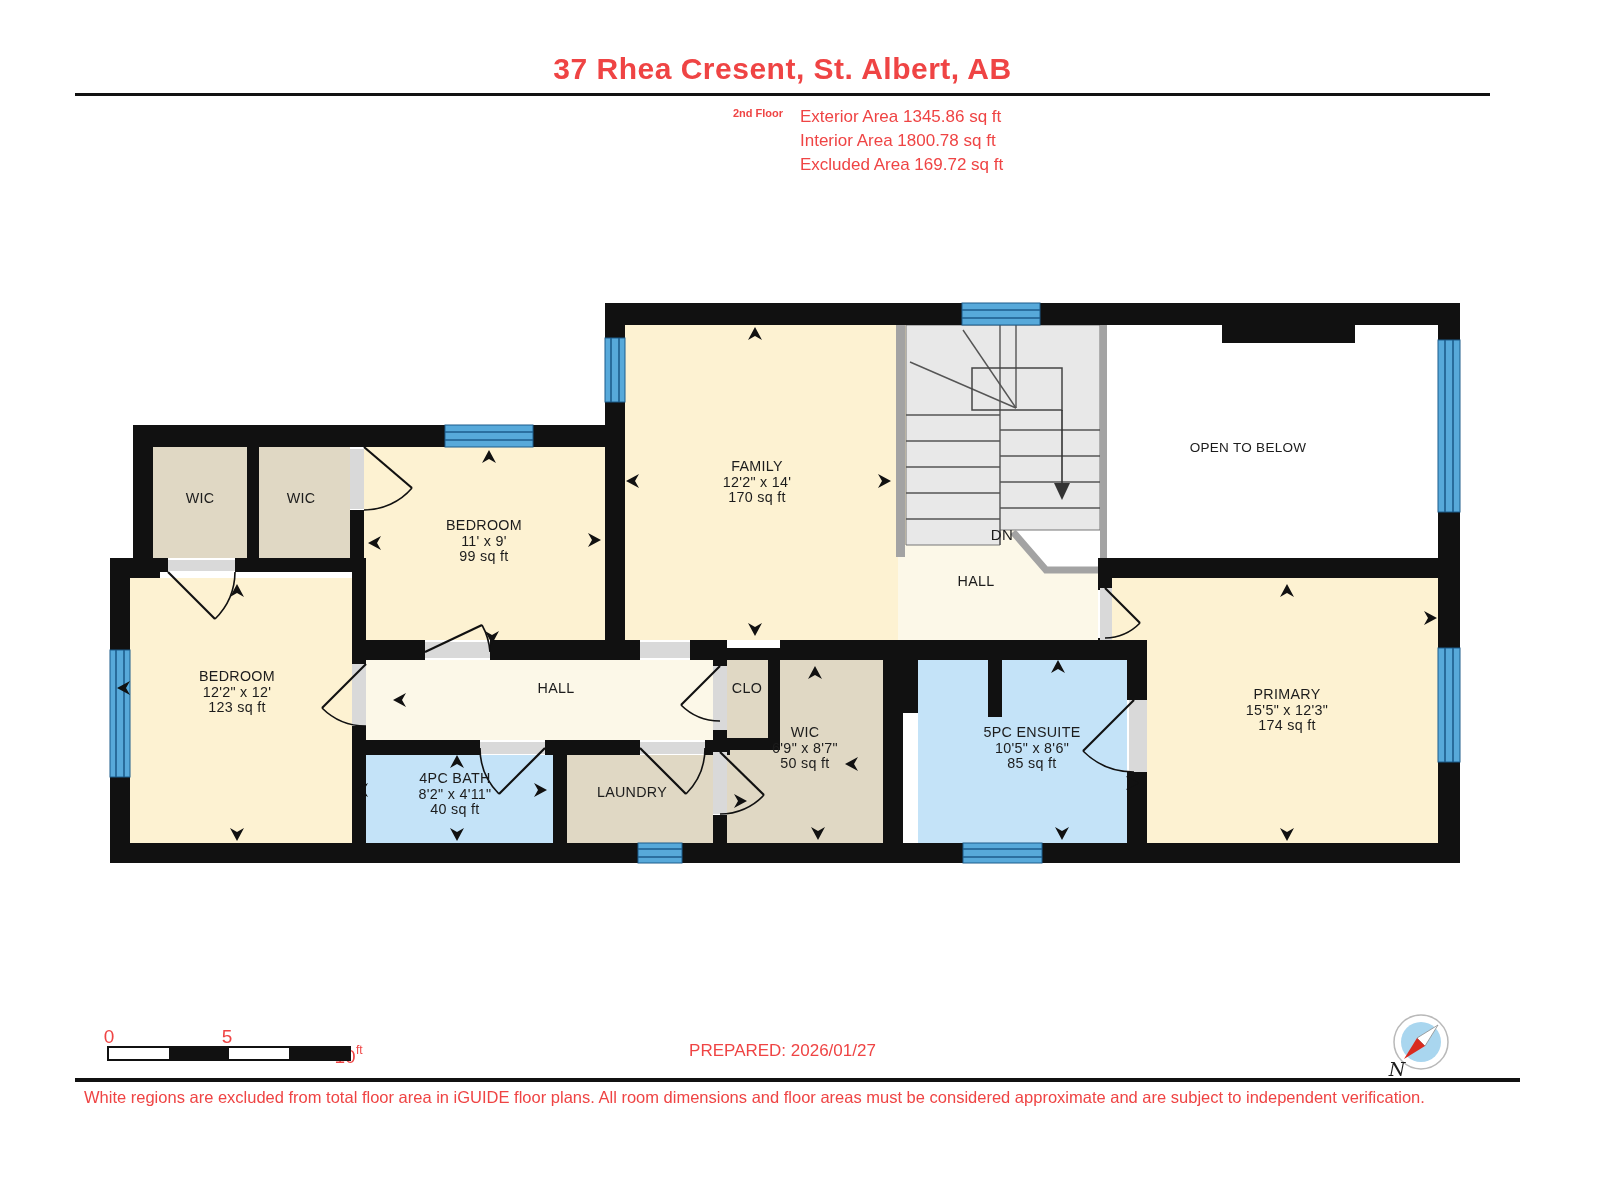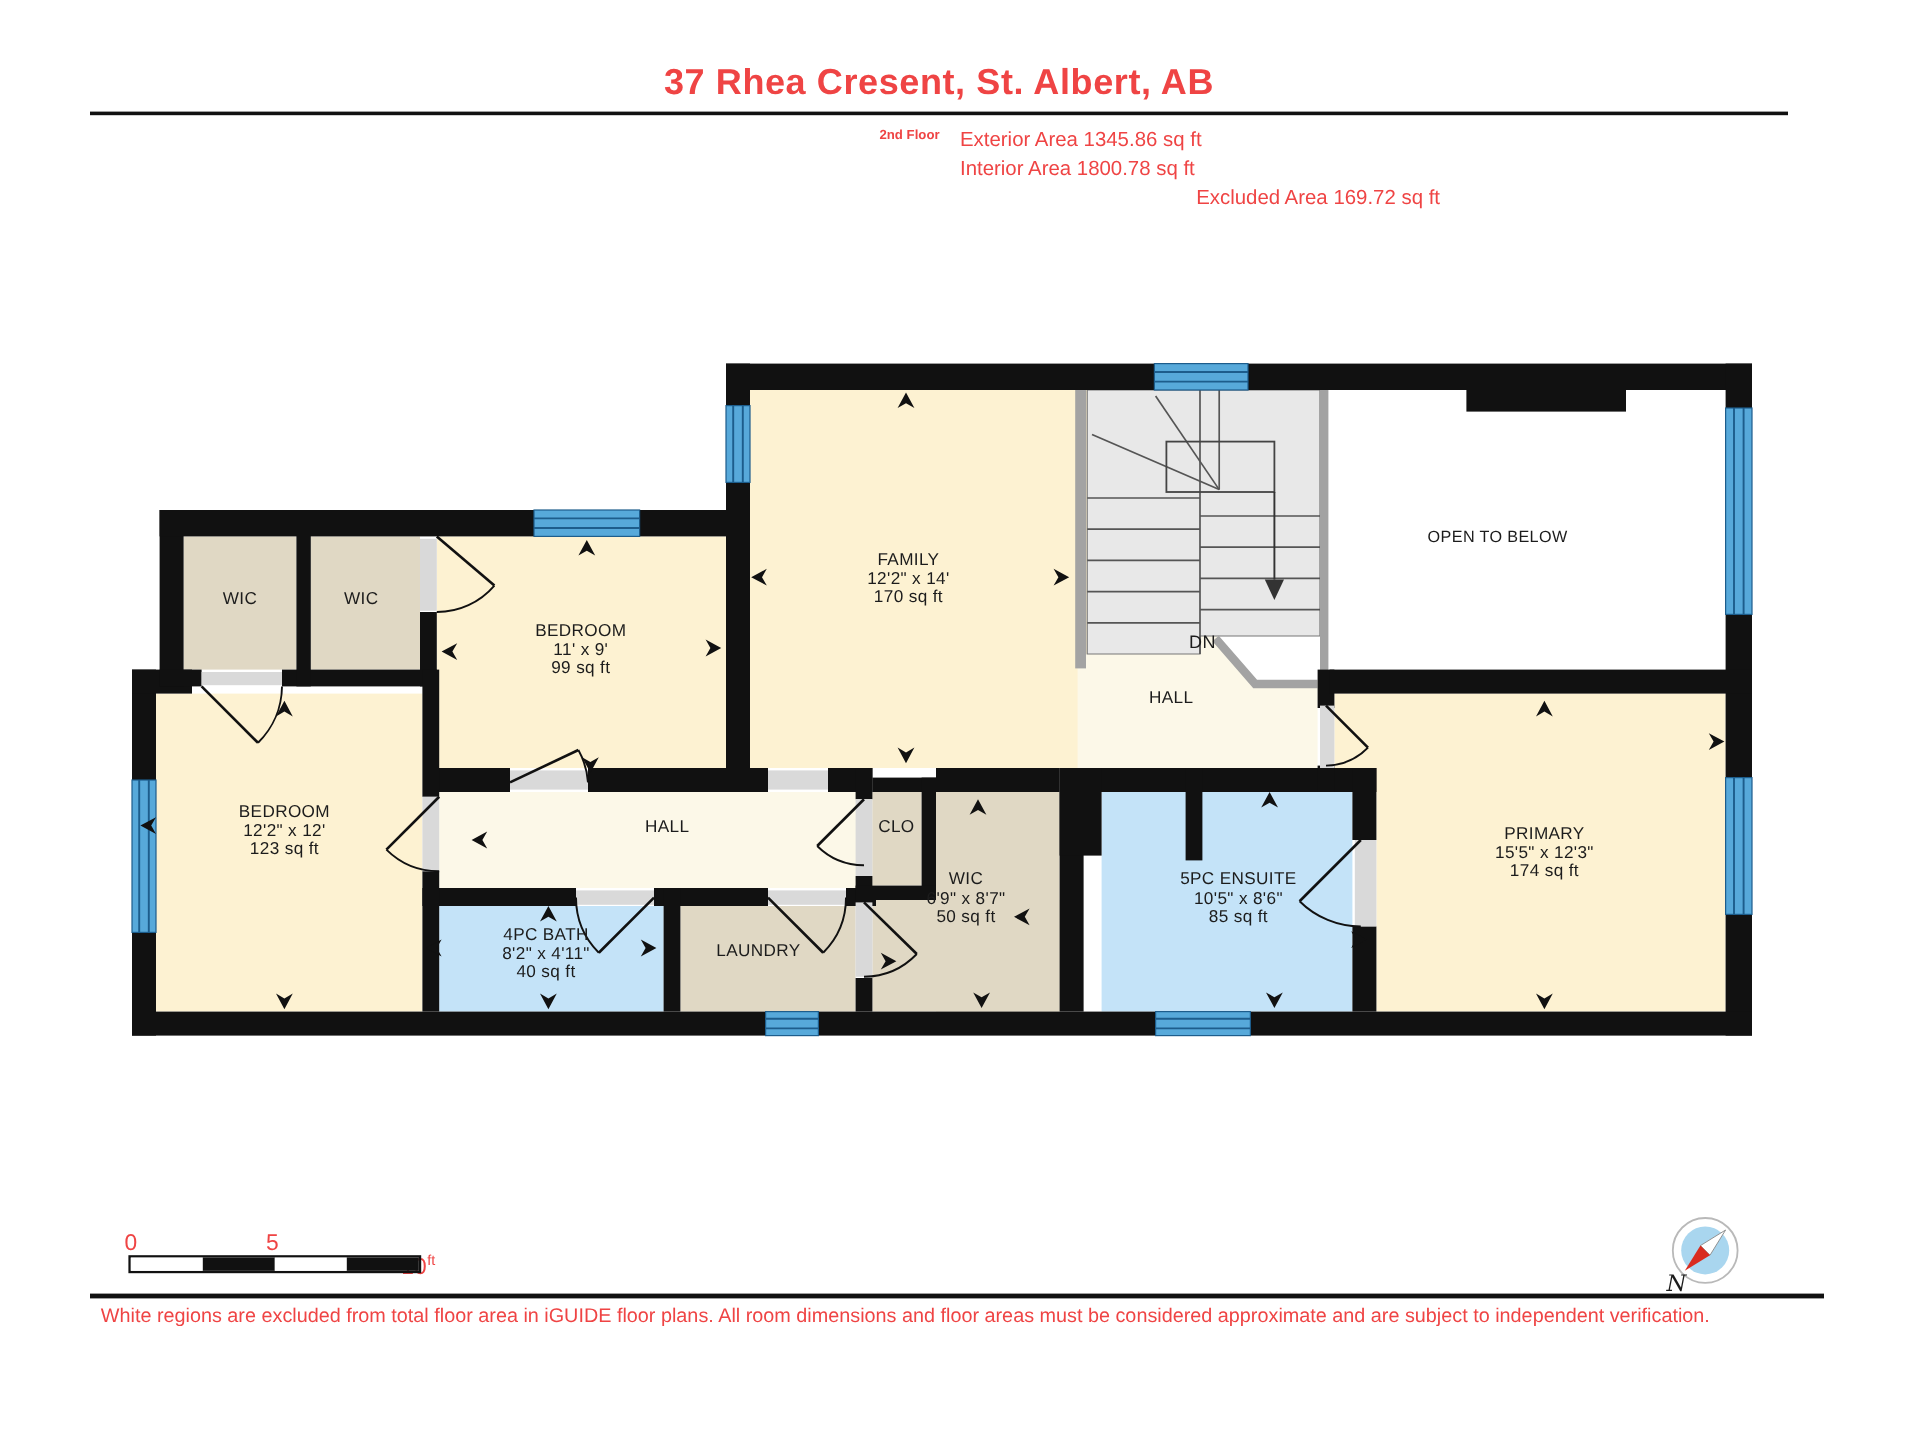--- a/index.html
+++ b/index.html
@@ -3,21 +3,21 @@
 <meta charset="utf-8">
 <style>
   html,body{margin:0;padding:0;background:#ffffff;}
   #page{position:relative;width:1600px;height:1200px;background:#ffffff;overflow:hidden;
         font-family:"Liberation Sans", sans-serif;color:#ef4444;}
   .abs{position:absolute;}
   #title{top:52px;left:75px;width:1415px;text-align:center;font-size:30px;font-weight:bold;letter-spacing:.5px;}
   #title-rule{top:93px;left:75px;width:1415px;height:3px;background:#111;}
   #floor-label{top:107px;left:520px;width:263px;text-align:right;font-size:11px;font-weight:bold;}
   .area-line{left:800px;width:400px;font-size:17px;}
-  #area-0{top:107px;} #area-1{top:131px;} #area-2{top:155px;text-align:right;}
+  #area-0{top:107px;} #area-1{top:131px;} #area-2{top:155px;}
   
   #scale-ticks span{position:absolute;top:1026px;font-size:19px;width:30px;text-align:center;}
   #tick-0{left:94px;} #tick-5{left:212px;} #tick-10{left:330px;margin-top:20px;}
   #scale-bar{top:1046px;left:107px;width:240px;height:11px;border:2px solid #111;display:flex;}
   #scale-bar div{width:60px;height:11px;}
   .seg-w{background:#fff;} .seg-b{background:#111;}
   #scale-unit{top:1043px;left:356px;font-size:12px;}
   #prepared{top:1041px;left:75px;width:1415px;text-align:center;font-size:17px;}
   #disclaimer-rule{top:1078px;left:75px;width:1445px;height:4px;background:#111;}
   #disclaimer{top:1088px;left:84px;width:1430px;font-size:16.5px;}
@@ -310,16 +310,17 @@
     <span id="tick-10">10</span>
   </div>
   <div id="scale-bar" class="abs">
     <div class="seg-w"></div>
     <div class="seg-b"></div>
     <div class="seg-w"></div>
     <div class="seg-b"></div>
   </div>
   <div id="scale-unit" class="abs">ft</div>
 
+  <div id="prepared" class="abs">PREPARED: 2026/01/27</div>
   <div id="disclaimer-rule" class="abs"></div>
   <div id="disclaimer" class="abs">White regions are excluded from total floor area in iGUIDE floor plans. All room dimensions and floor areas must be considered approximate and are subject to independent verification.</div>
 
 </div>
 
 </body></html>

